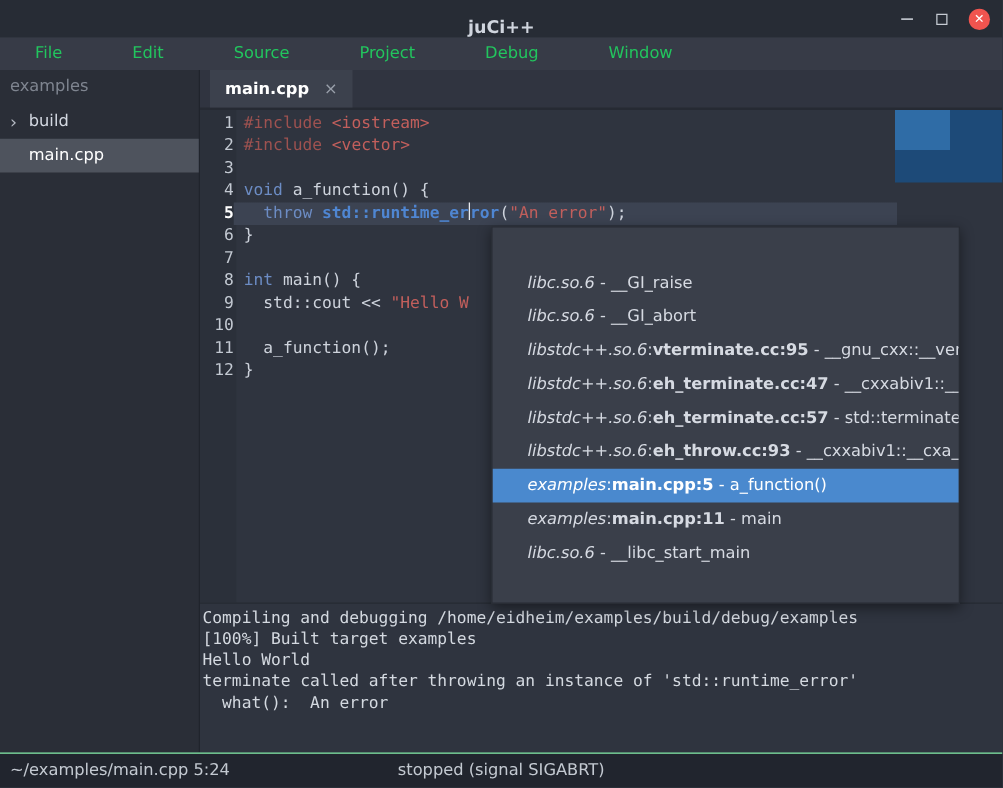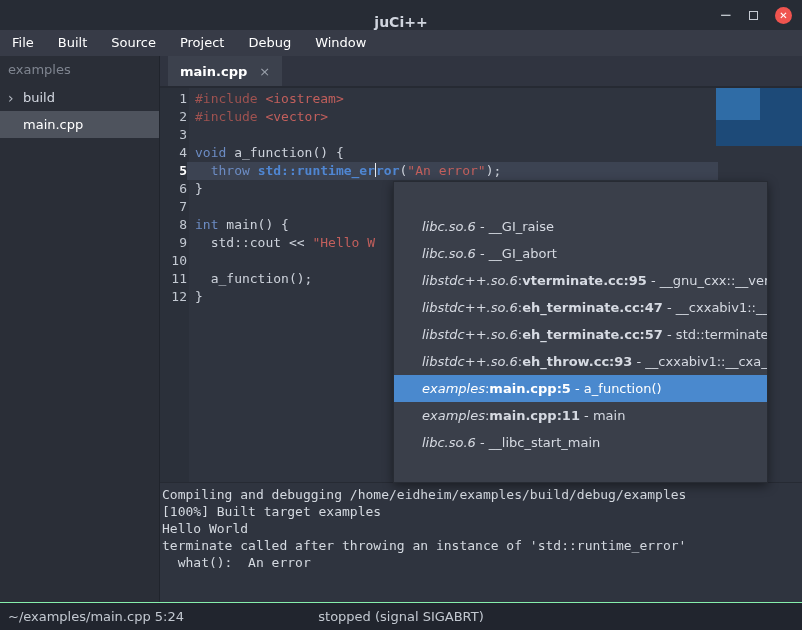--- a/index.html
+++ b/index.html
@@ -15,21 +15,21 @@
   .win-controls { position:absolute; right:10px; top:0; height:30px;
     display:flex; align-items:center; gap:17px; }
   .btn-min { color:#c6cbd3; font-size:15px; line-height:30px; cursor:default; }
   .btn-max { width:9px; height:9px; border:1px solid #c6cbd3; }
   .btn-close { width:17px; height:17px; border-radius:50%; background:#f0544f;
     color:#fff; font-size:10px; font-weight:bold; display:flex;
     align-items:center; justify-content:center; }
   
   .menubar { position:absolute; left:0; top:30px; width:802px; height:26px;
     background:#373b47; display:flex; align-items:center; }
-  .menu-item { color:#ffffff; font-size:13px; padding:0 12px; line-height:26px; }
+  .menu-item { color:#22c55e; font-size:13px; padding:0 28px; line-height:26px; }
   
   .sidebar { position:absolute; left:0; top:56px; width:160px; height:546px;
     background:#2a2e37; border-right:1px solid #20242c; }
   .sidebar-header { height:28px; line-height:28px; padding-left:8px;
     color:#7f8590; font-size:13px; }
   .tree-row { height:27px; display:flex; align-items:center; padding-left:8px;
     color:#d3d8e1; font-size:13px; }
   .tree-row.selected { background:#4e535d; color:#ffffff; }
   .expander { width:15px; color:#b6bbc4; font-size:14px; line-height:14px; }
   .tree-indent { width:15px; }
@@ -93,21 +93,21 @@
   <span class="title">juCi++</span>
   <div class="win-controls">
     <span class="btn-min">−</span>
     <span class="btn-max"></span>
     <span class="btn-close">✕</span>
   </div>
 </div>
 
 <div class="menubar">
     <span class="menu-item">File</span>
-    <span class="menu-item">Built</span>
+    <span class="menu-item">Edit</span>
     <span class="menu-item">Source</span>
     <span class="menu-item">Project</span>
     <span class="menu-item">Debug</span>
     <span class="menu-item">Window</span>
   </div>
 
 <div class="sidebar">
   <div class="sidebar-header">examples</div>
   <div>
       <div class="tree-row">

